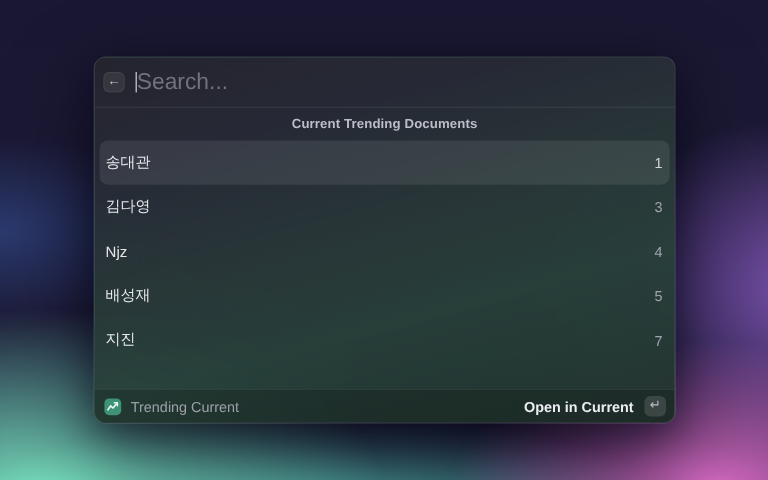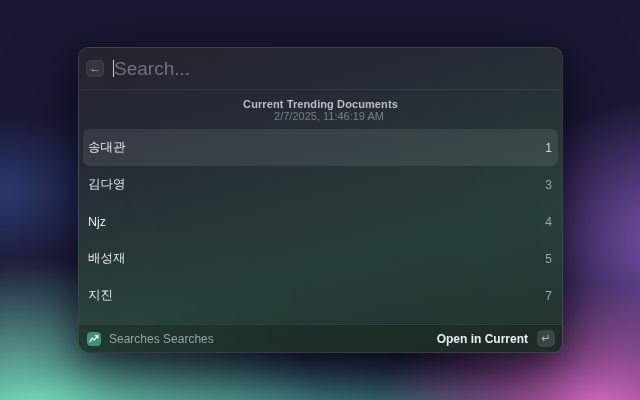--- a/index.html
+++ b/index.html
@@ -129,21 +129,20 @@
       <span>←</span>
     </div>
     <div class="search-wrap">
       <input class="search-input" type="text" placeholder="Search..." style="">
       <div class="caret"></div>
     </div>
   </div>
 
   <div class="section-header">
     <span class="section-title">Current Trending Documents</span>
-    <span class="section-time">2/7/2025, 11:46:19 AM</span>
   </div>
 
   <div class="list">
     <div class="row selected">
       <span class="row-label">송대관</span>
       <span class="row-rank">1</span>
     </div>
     <div class="row">
       <span class="row-label">김다영</span>
       <span class="row-rank">3</span>
@@ -162,20 +161,20 @@
     </div>
   </div>
 
   <div class="footer">
     <div class="source-icon">
       <svg width="10" height="10" viewBox="0 0 10 10" aria-hidden="true">
         <polyline points="1,7.5 3.2,4.2 5.2,6 8.6,1.8" fill="none" stroke="#e3f7ee" stroke-width="1.4" stroke-linecap="round" stroke-linejoin="round"></polyline>
         <polyline points="6.4,1.6 8.8,1.6 8.8,4.0" fill="none" stroke="#e3f7ee" stroke-width="1.4" stroke-linecap="round" stroke-linejoin="round"></polyline>
       </svg>
     </div>
-    <span class="source-label">Searches Searches</span>
+    <span class="source-label">Trending Current</span>
     <span class="action-label">Open in Current</span>
     <div class="key-hint">
       <span>↵</span>
     </div>
   </div>
 
 </div>
 
 </body></html>

